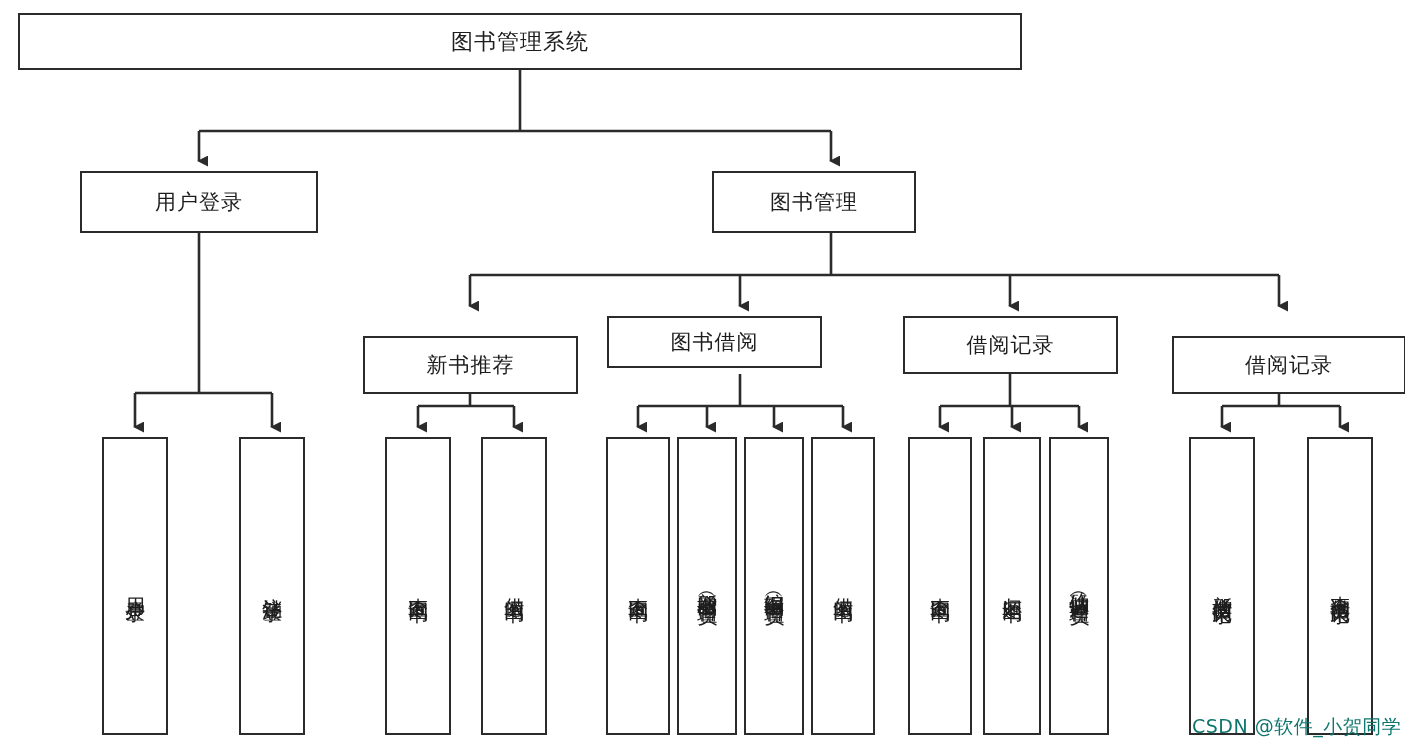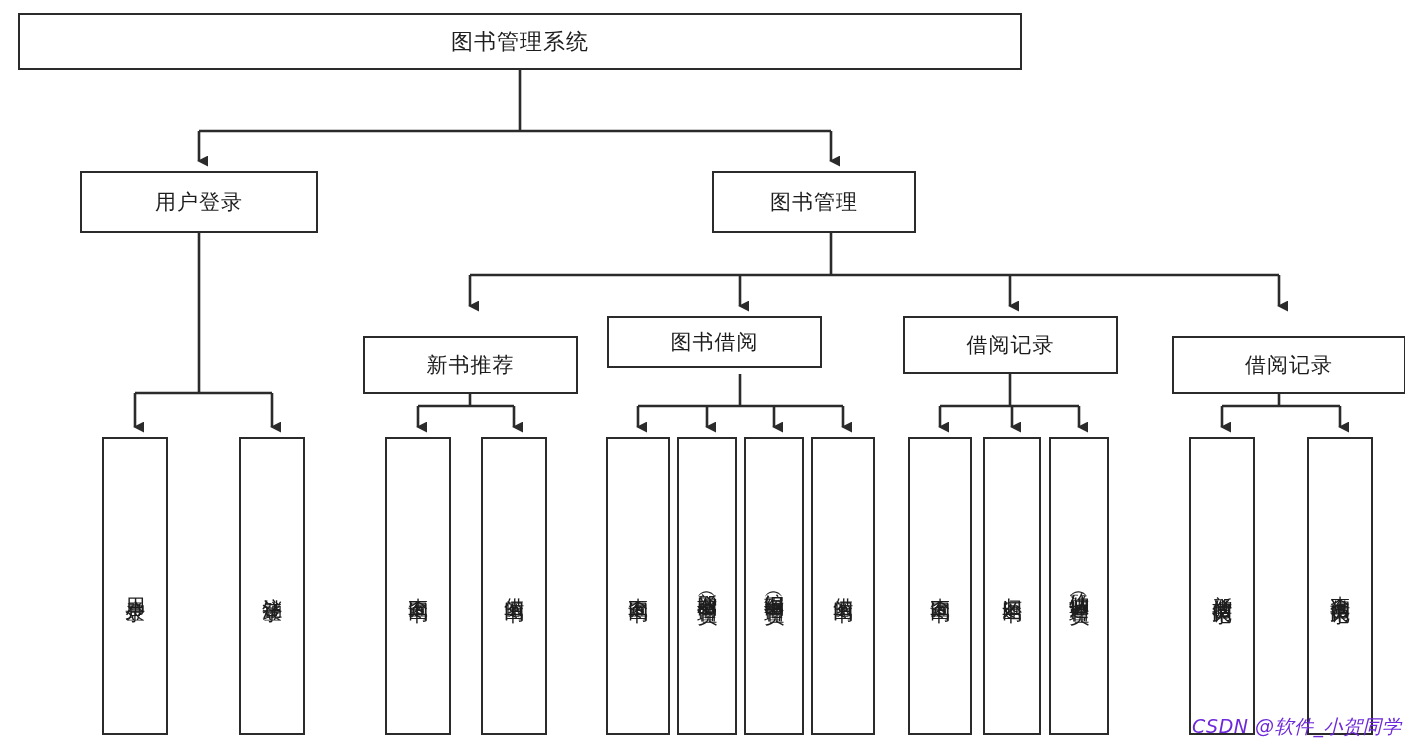--- a/index.html
+++ b/index.html
@@ -51,24 +51,23 @@
   }
   .node.v .lbl{
     writing-mode:vertical-rl;
     text-orientation:upright;
     white-space:nowrap;
     letter-spacing:2px;
   }
   .watermark{
     position:absolute;
     font-size:19px;
-    color:#6d28d9;
+    color:#0f766e;
     white-space:nowrap;
     letter-spacing:0.5px;
-    font-style:italic;
   }
 </style>
 </head>
 <body>
 
 <div id="canvas">
 
   <svg id="edges" viewBox="0 0 1405 747" xmlns="http://www.w3.org/2000/svg">
     <defs>
       <marker id="arrow" viewBox="0 0 12 12" refX="6" refY="10" markerWidth="11" markerHeight="11" orient="auto-start-reverse" markerUnits="userSpaceOnUse">

